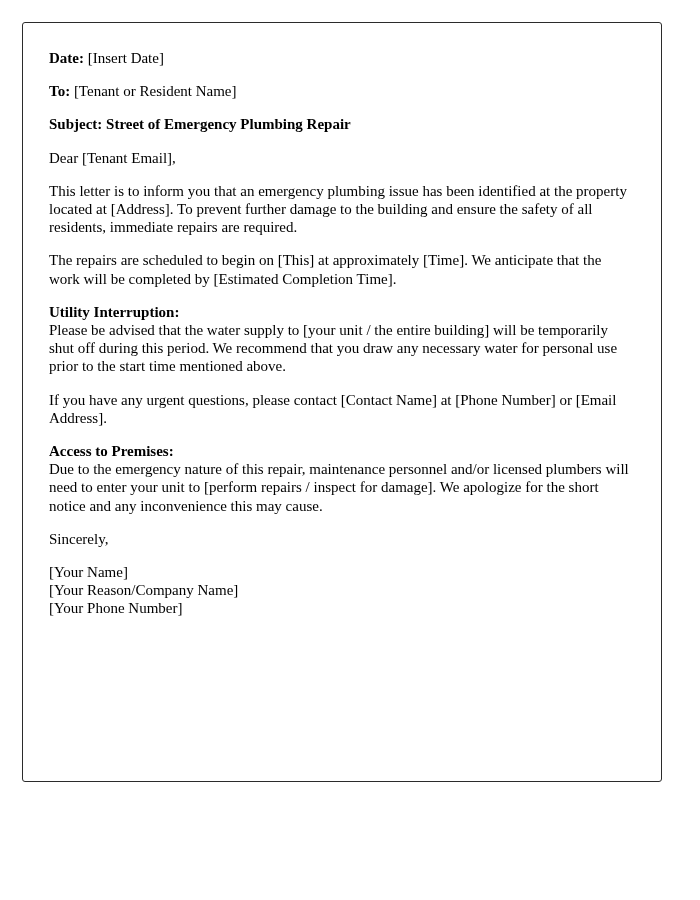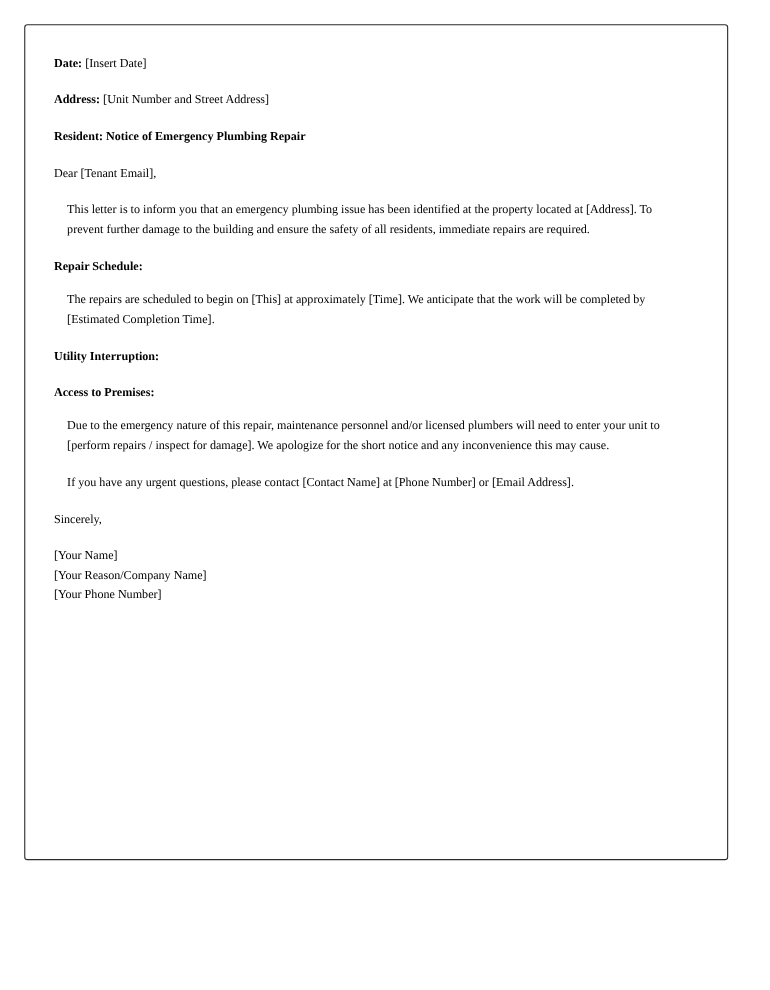--- a/index.html
+++ b/index.html
@@ -24,38 +24,38 @@
     height: 760px;
     box-sizing: border-box;
     border: 1.5px solid #2b2b2b;
     border-radius: 3px;
     background: #ffffff;
   }
 
   .letter-body {
     box-sizing: border-box;
     padding: 26px 30px 20px 26px;
-    font-size: 11px;
+    font-size: 15px;
     line-height: 18.2px;
     text-align: left;
   }
 
   
   .block {
     margin: 0 0 15px 0;
   }
   .block.tight {
     margin-bottom: 0;
   }
   .line {
     margin: 0;
     white-space: normal;
   }
   .para {
-    margin: 12px;
+    margin: 0;
   }
 
   .label {
     font-weight: bold;
   }
 
   .heading-line {
     font-weight: bold;
     margin: 0;
   }
@@ -72,54 +72,54 @@
 
     <div class="block">
       <p class="line">
         <span class="label">Date:</span> 
         <span>[Insert Date]</span>
       </p>
     </div>
 
     <div class="block">
       <p class="line">
-        <span class="label">Address:</span> 
-        <span>[Unit Number and Street Address]</span>
+        <span class="label">To:</span> 
+        <span>[Tenant or Resident Name]</span>
       </p>
     </div>
 
     <div class="block">
-      <p class="heading-line">Resident: Notice of Emergency Plumbing Repair</p>
+      <p class="heading-line">Subject: Street of Emergency Plumbing Repair</p>
     </div>
 
     <div class="block">
       <p class="line">Dear [Tenant Email],</p>
     </div>
 
     <div class="block">
       <p class="para">This letter is to inform you that an emergency plumbing issue has been identified at the property located at [Address]. To prevent further damage to the building and ensure the safety of all residents, immediate repairs are required.</p>
     </div>
 
 
     <div class="block">
-      <p class="heading-line">Repair Schedule:</p>
       <p class="para">The repairs are scheduled to begin on [This] at approximately [Time]. We anticipate that the work will be completed by [Estimated Completion Time].</p>
     </div>
 
     <div class="block">
       <p class="heading-line">Utility Interruption:</p>
+      <p class="para">Please be advised that the water supply to [your unit / the entire building] will be temporarily shut off during this period. We recommend that you draw any necessary water for personal use prior to the start time mentioned above.</p>
+    </div>
+
+    <div class="block">
+      <p class="para">If you have any urgent questions, please contact [Contact Name] at [Phone Number] or [Email Address].</p>
     </div>
 
     <div class="block">
       <p class="heading-line">Access to Premises:</p>
       <p class="para">Due to the emergency nature of this repair, maintenance personnel and/or licensed plumbers will need to enter your unit to [perform repairs / inspect for damage]. We apologize for the short notice and any inconvenience this may cause.</p>
-    </div>
-
-    <div class="block">
-      <p class="para">If you have any urgent questions, please contact [Contact Name] at [Phone Number] or [Email Address].</p>
     </div>
 
 
     <div class="block">
       <p class="line">Sincerely,</p>
     </div>
 
     <div class="block tight">
       <p class="sig-line">[Your Name]</p>
       <p class="sig-line">[Your Reason/Company Name]</p>

